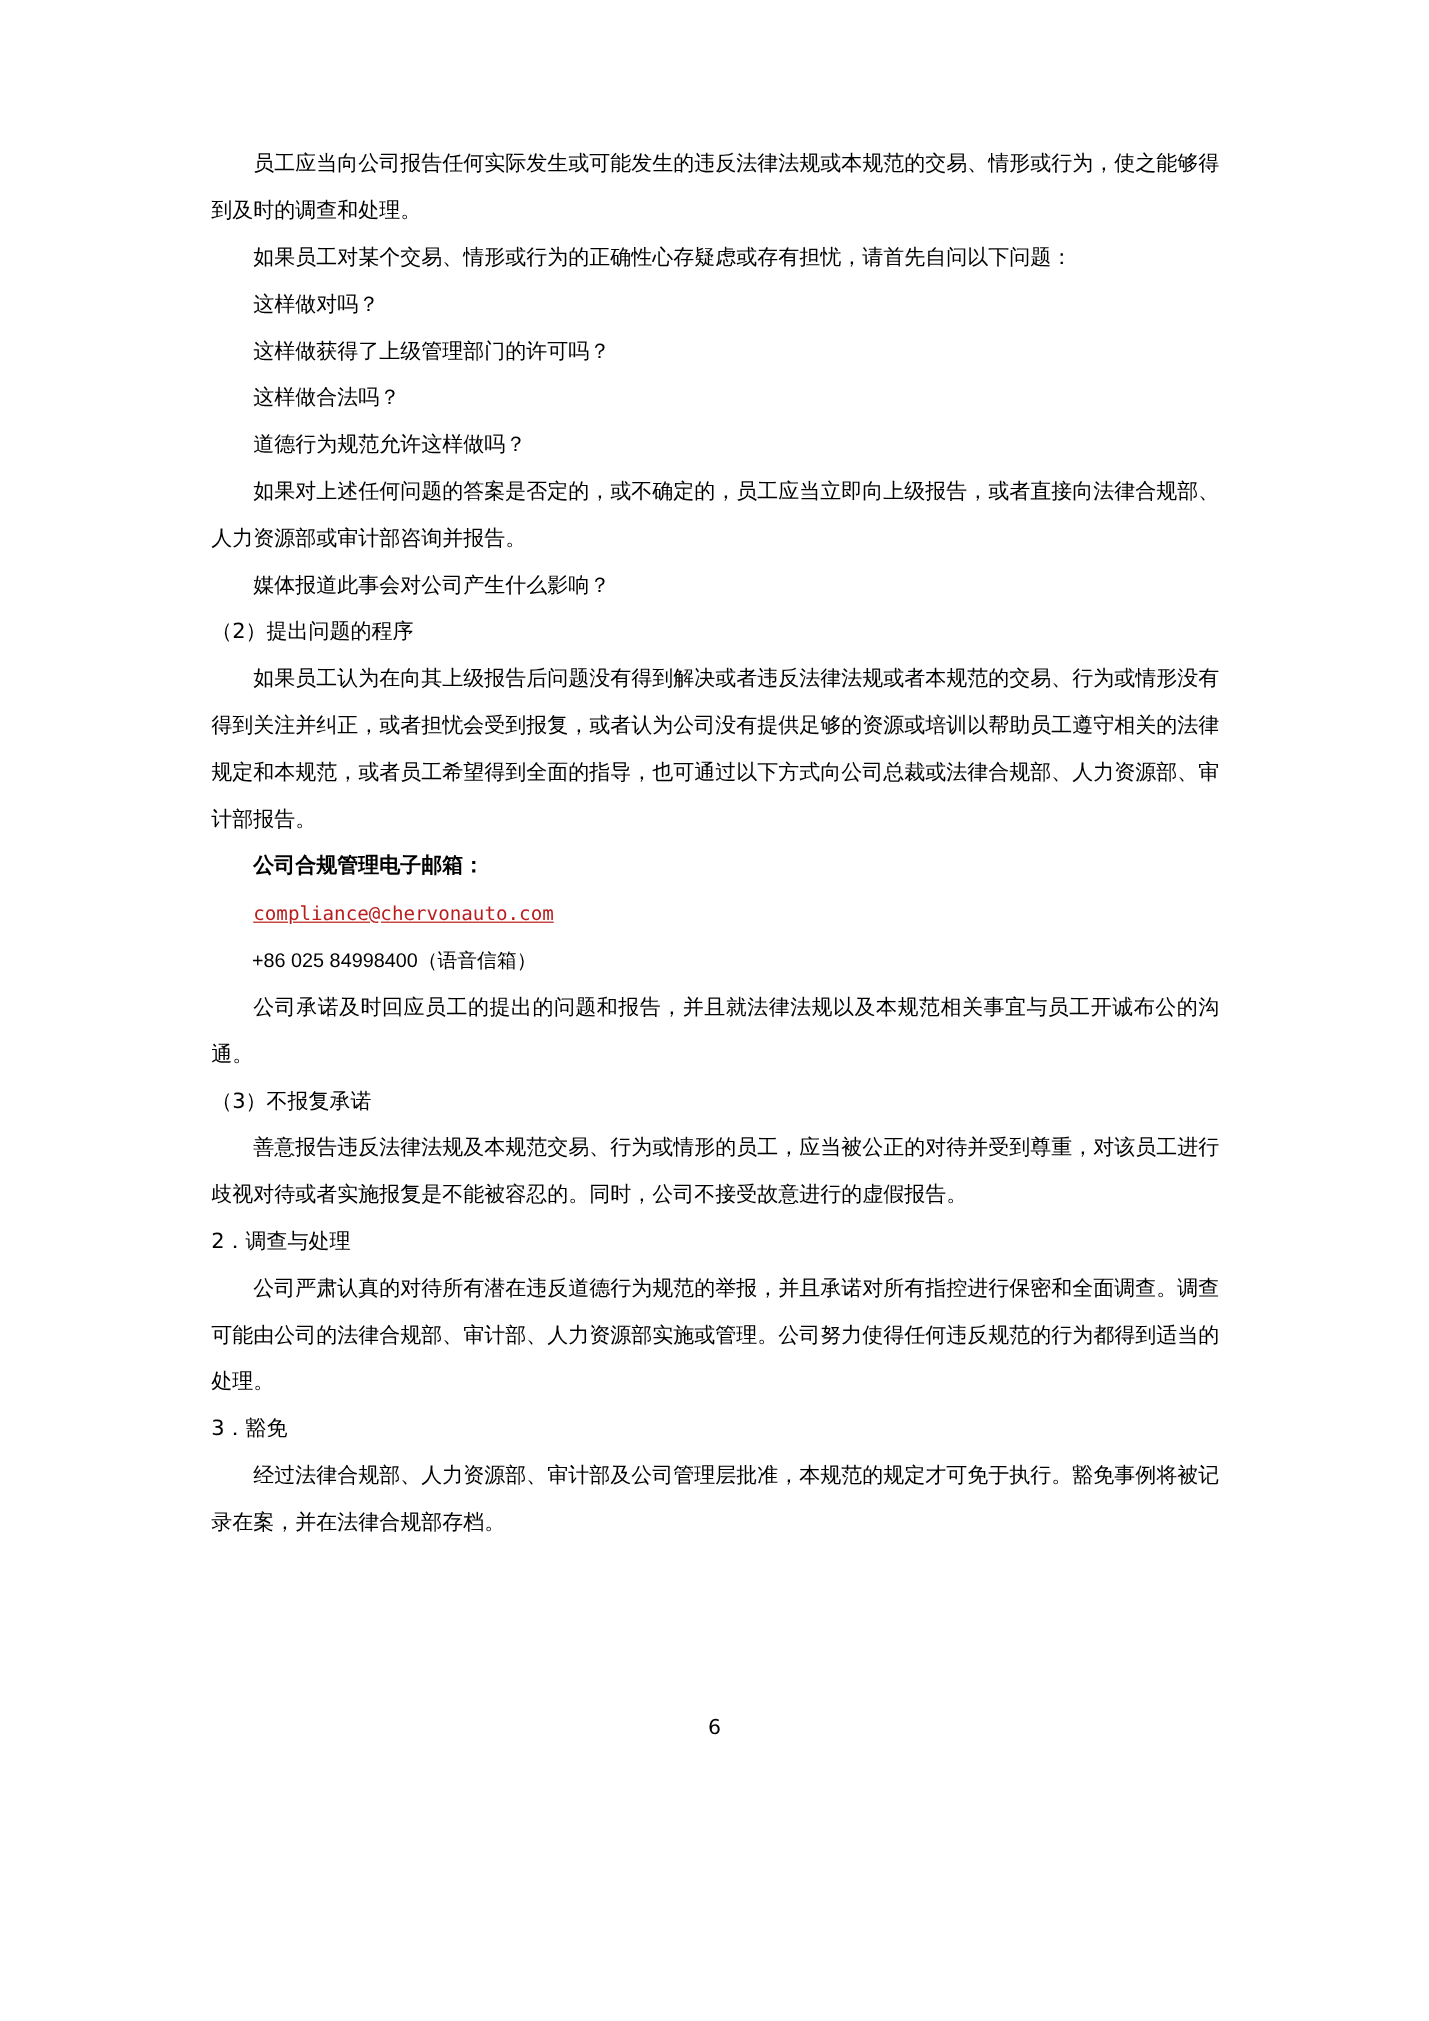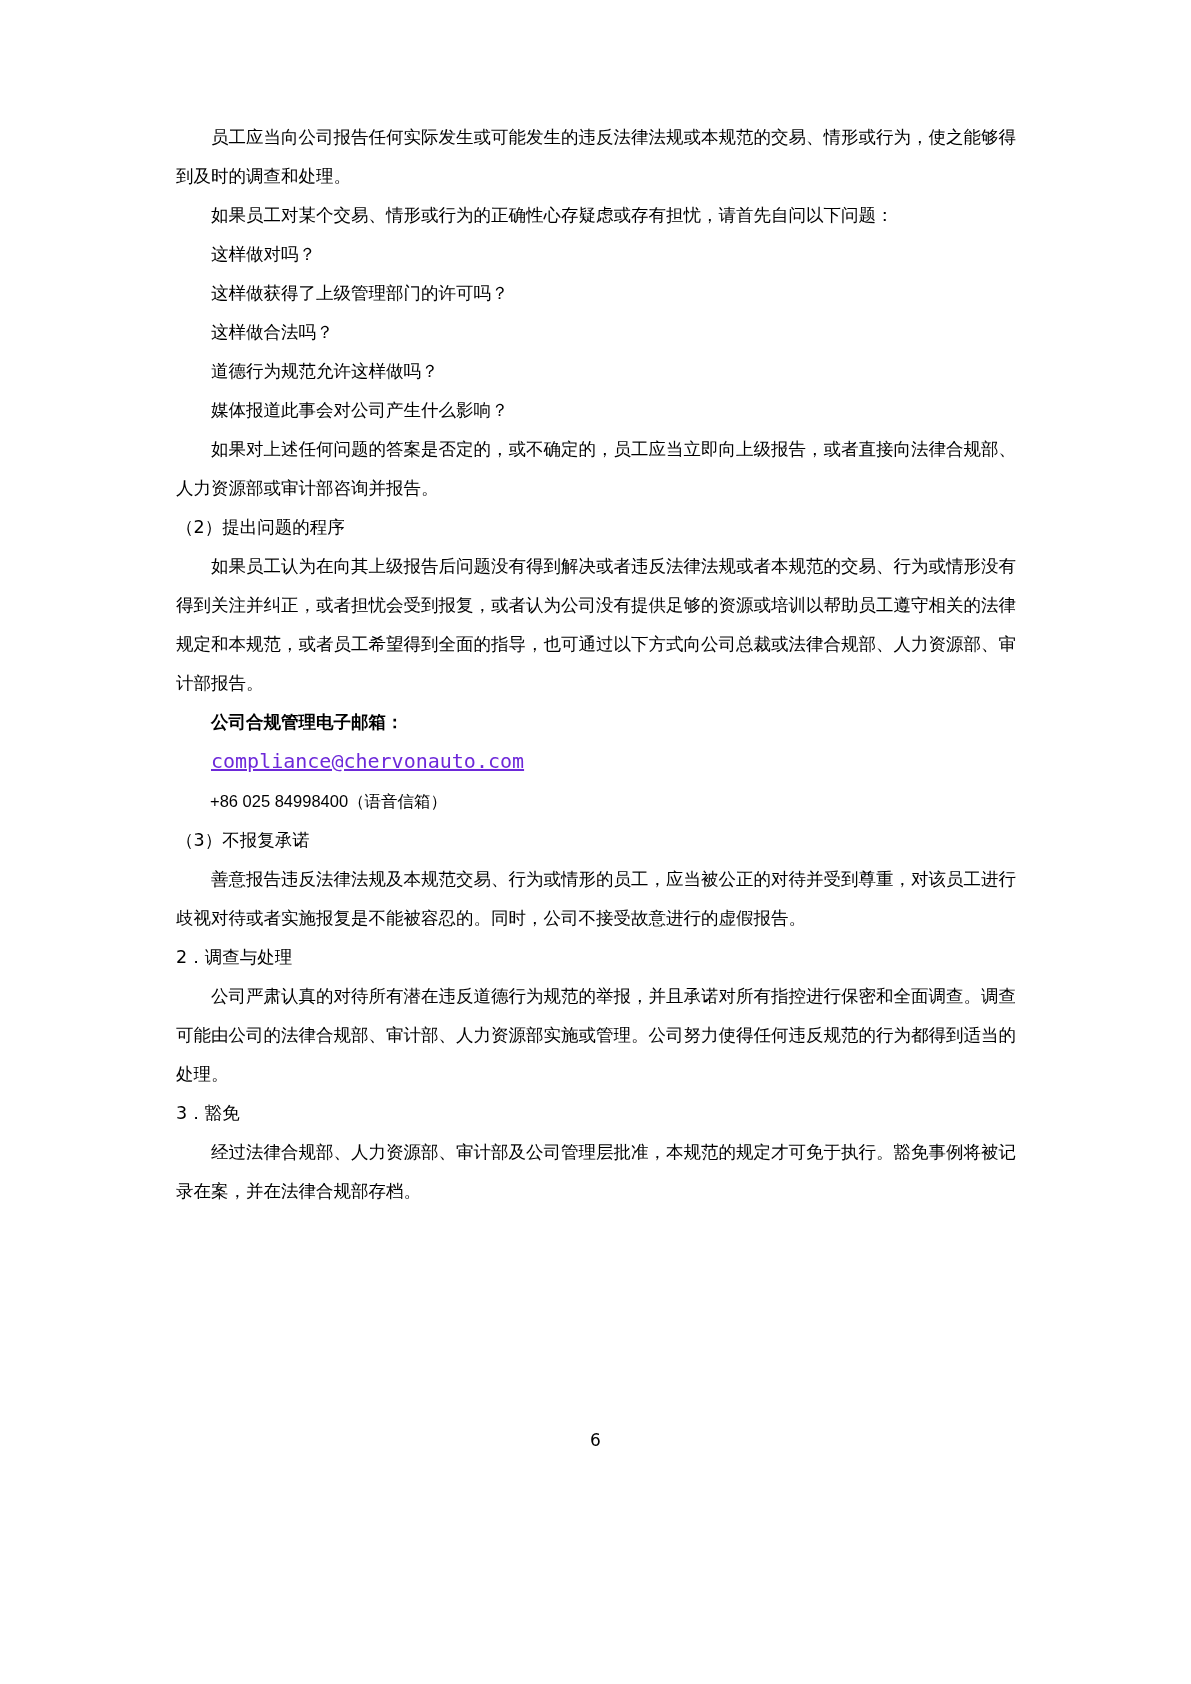--- a/index.html
+++ b/index.html
@@ -40,22 +40,22 @@
   }
   .bold-line {
     text-indent: 2em;
     font-weight: bold;
   }
   .email-line {
     text-indent: 2em;
   }
   .email-link {
     font-family: "DejaVu Sans Mono", "Liberation Mono", monospace;
-    font-size: 20px;
-    color: #6d28d9;
+    font-size: 16px;
+    color: #b91c1c;
     text-decoration: underline;
   }
   .phone-line {
     text-indent: 2em;
     font-size: 17px;
   }
   .phone-num {
     font-family: Liberation Sans, sans-serif;
     font-size: 16.5px;
   }
@@ -77,34 +77,35 @@
 
 <div class="page">
   <div class="doc-body">
 
     <p class="indent">员工应当向公司报告任何实际发生或可能发生的违反法律法规或本规范的交易、情形或行为，使之能够得到及时的调查和处理。</p>
     <p class="indent">如果员工对某个交易、情形或行为的正确性心存疑虑或存有担忧，请首先自问以下问题：</p>
     <p class="indent">这样做对吗？</p>
     <p class="indent">这样做获得了上级管理部门的许可吗？</p>
     <p class="indent">这样做合法吗？</p>
     <p class="indent">道德行为规范允许这样做吗？</p>
+    <p class="indent">如果对上述任何问题的答案是否定的，或不确定的，员工应当立即向上级报告，或者直接向法律合规部、人力资源部或审计部咨询并报告。</p>
     <p class="indent">媒体报道此事会对公司产生什么影响？</p>
-    <p class="indent">如果对上述任何问题的答案是否定的，或不确定的，员工应当立即向上级报告，或者直接向法律合规部、人力资源部或审计部咨询并报告。</p>
 
     <p class="noindent">（2）提出问题的程序</p>
     <p class="indent">如果员工认为在向其上级报告后问题没有得到解决或者违反法律法规或者本规范的交易、行为或情形没有得到关注并纠正，或者担忧会受到报复，或者认为公司没有提供足够的资源或培训以帮助员工遵守相关的法律规定和本规范，或者员工希望得到全面的指导，也可通过以下方式向公司总裁或法律合规部、人力资源部、审计部报告。</p>
 
     <p class="bold-line">公司合规管理电子邮箱：</p>
     <p class="email-line">
       <a class="email-link" href="#">compliance@chervonauto.com</a>
     </p>
     <p class="phone-line">
       <span class="phone-num">+86 025 84998400（语音信箱）</span>
     </p>
 
+    <p class="indent">公司承诺及时回应员工的提出的问题和报告，并且就法律法规以及本规范相关事宜与员工开诚布公的沟通。</p>
 
     <p class="noindent">（3）不报复承诺</p>
     <p class="indent">善意报告违反法律法规及本规范交易、行为或情形的员工，应当被公正的对待并受到尊重，对该员工进行歧视对待或者实施报复是不能被容忍的。同时，公司不接受故意进行的虚假报告。</p>
 
     <p class="noindent list-num">2．调查与处理</p>
     <p class="indent">公司严肃认真的对待所有潜在违反道德行为规范的举报，并且承诺对所有指控进行保密和全面调查。调查可能由公司的法律合规部、审计部、人力资源部实施或管理。公司努力使得任何违反规范的行为都得到适当的处理。</p>
 
     <p class="noindent list-num">3．豁免</p>
     <p class="indent">经过法律合规部、人力资源部、审计部及公司管理层批准，本规范的规定才可免于执行。豁免事例将被记录在案，并在法律合规部存档。</p>
 

